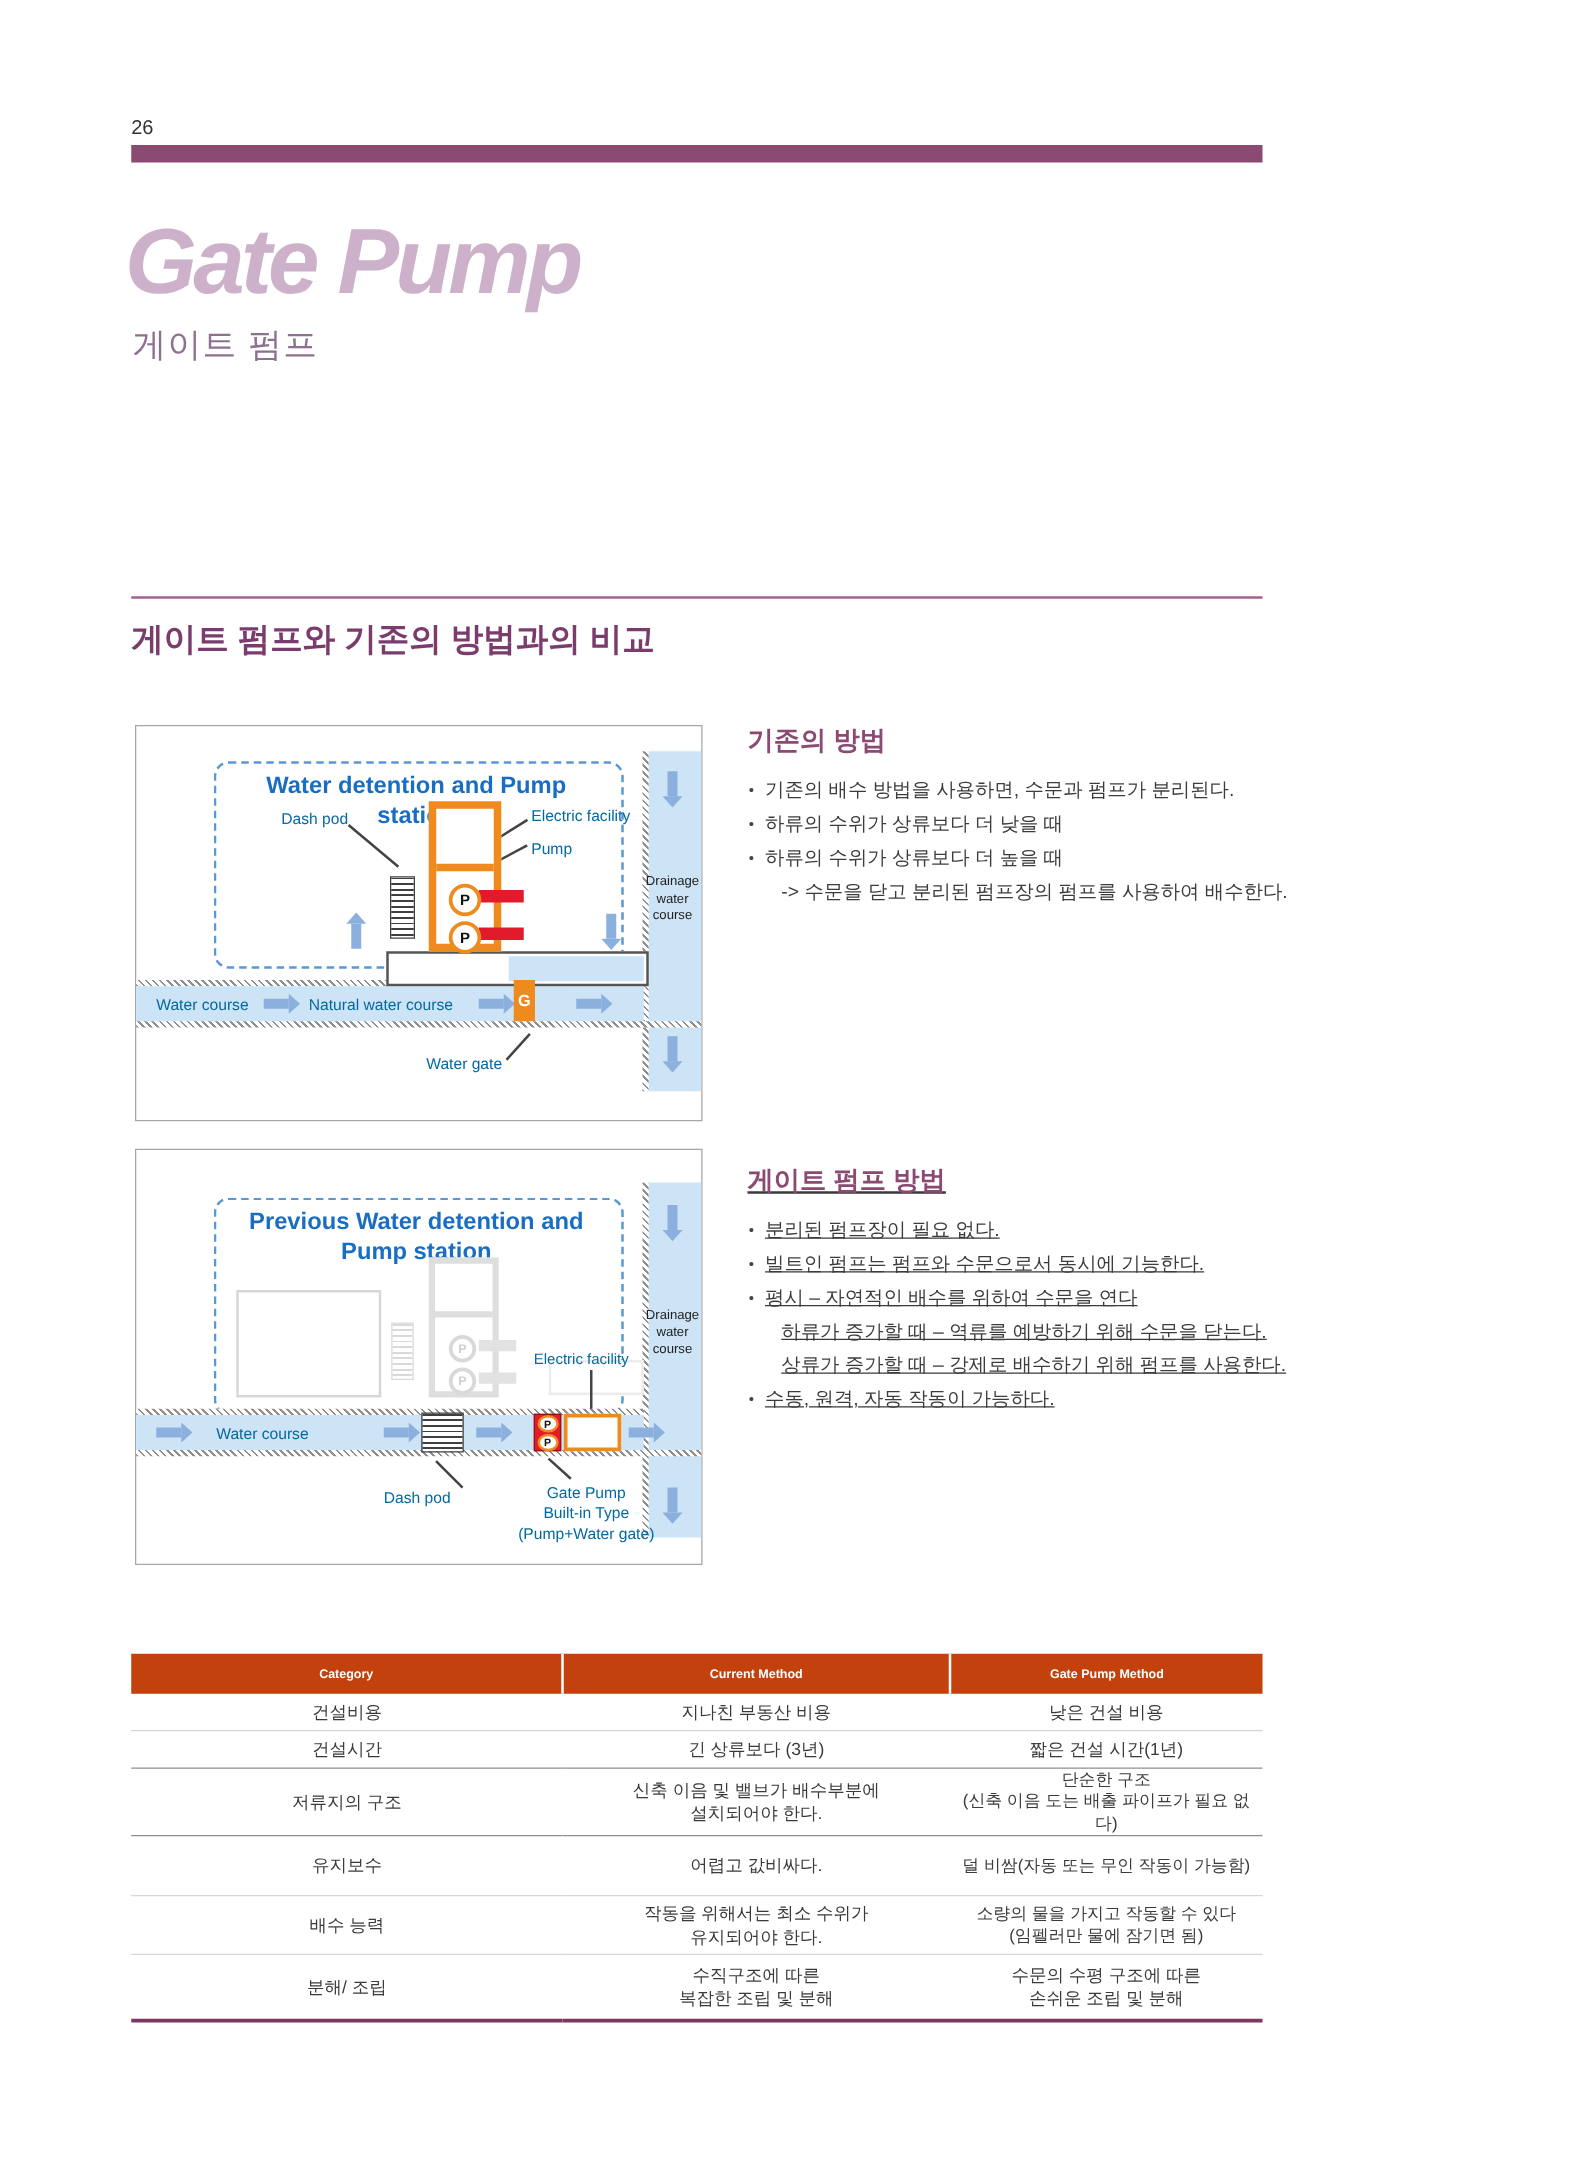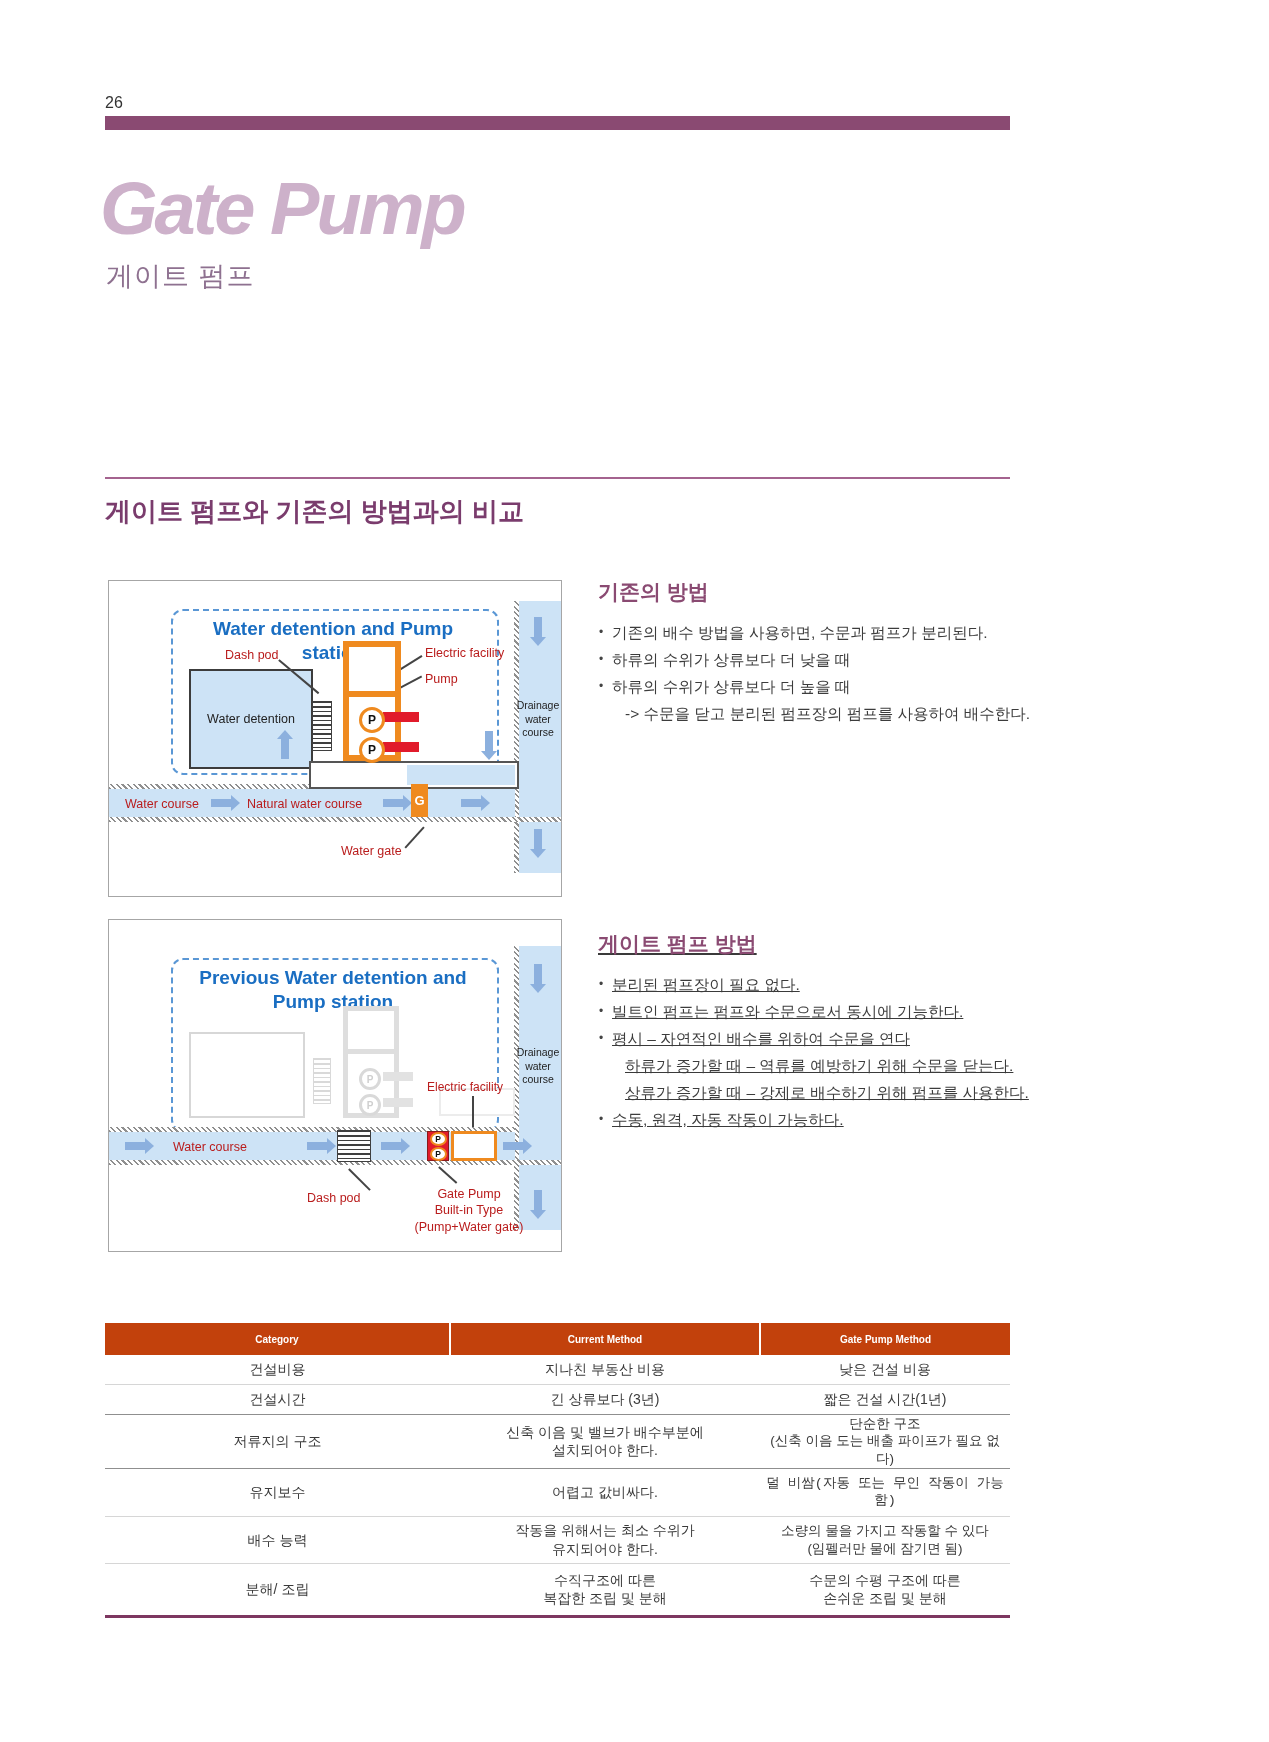--- a/index.html
+++ b/index.html
@@ -16,21 +16,21 @@
   .main-subtitle { font-size:27px; color:#8e7190; letter-spacing:1px; }
   .rule { border-top:2px solid #a4638f; }
   .section-heading { font-size:26px; font-weight:bold; color:#7a3c6d; }
 
   
   .diagram { border:1px solid #a6a6a6; background:#fff; }
   .dashed-box { border:2px dashed #5a97d5; border-radius:12px; }
   .dg-title { font-size:19px; font-weight:bold; color:#1a6ec2; text-align:center; line-height:1.25; }
   .water { background:#cde3f6; }
   .det-box { background:#cde3f6; border:2px solid #3c3c3c; display:flex; align-items:center; justify-content:center; font-size:12.5px; color:#222; }
-  .lbl { font-size:12.5px; color:#b91c1c; line-height:1.3; }
+  .lbl { font-size:12.5px; color:#0369a1; line-height:1.3; }
   .lbl-s { font-size:10.5px; color:#222; line-height:1.3; text-align:center; }
   .pre { white-space:pre-line; }
   .hatch-diag { background:repeating-linear-gradient(45deg,#8f8f8f 0 1.5px,#ffffff 1.5px 4px); }
   .hatch-horiz { background:repeating-linear-gradient(180deg,#3f3f3f 0 1.5px,#ffffff 1.5px 4.5px); border:1px solid #3f3f3f; box-sizing:border-box; }
   .hatch-ghost { background:repeating-linear-gradient(180deg,#d9d9d9 0 1.5px,#ffffff 1.5px 4.5px); border:1px solid #d9d9d9; box-sizing:border-box; }
   .orange-unit { border:6px solid #ef8a1f; background:#fff; box-sizing:border-box; }
   .orange-midbar { position:absolute; left:0; right:0; height:6px; background:#ef8a1f; }
   .ghost-unit { border:5px solid #dedede; background:#fff; box-sizing:border-box; }
   .ghost-midbar { position:absolute; left:0; right:0; height:5px; background:#dedede; }
   .pcircle { width:20px; height:20px; border-radius:50%; background:#fff; border:3px solid #ef8a1f; color:#111;
@@ -89,23 +89,20 @@
     <div class="abs water" style="left:410px; top:20px; width:42px; height:272px;"></div>
     <div class="arr down" style="left:419px; top:42px; width:20px;"></div>
     <div class="arr down" style="left:419px; top:254px; width:20px;"></div>
     <div class="abs lbl-s pre" style="left:406px; top:118px; width:46px;">Drainage
 water
 course</div>
 
     <div class="abs dashed-box" style="left:62px; top:28px; width:324px; height:162px;"></div>
     <div class="abs dg-title" style="left:72px; top:36px; width:304px;">Water detention and Pump station</div>
 
-    <div class="abs det-box" style="left:80px; top:88px; width:120px; height:96px;">
-      <span>Water detention</span>
-    </div>
 
     <div class="abs hatch-horiz" style="left:203px; top:120px; width:20px; height:50px;"></div>
 
     <div class="abs platform" style="left:200px; top:180px; width:210px; height:28px;"></div>
     <div class="abs water" style="left:298px; top:184px; width:108px; height:20px; z-index:1;"></div>
 
     <div class="abs orange-unit" style="left:234px; top:60px; width:58px; height:120px; z-index:2;">
       <div class="orange-midbar" style="top:44px;"></div>
     </div>
     <div class="abs pcircle" style="left:250px; top:126px;">P</div>
@@ -237,21 +234,21 @@
       <tr class="sep-dark" style="height:48px;">
         <td>저류지의 구조</td>
         <td>신축 이음 및 밸브가 배수부분에
 설치되어야 한다.</td>
         <td style="font-size:13.5px;">단순한 구조
 (신축 이음 도는 배출 파이프가 필요 없다)</td>
       </tr>
       <tr class="sep-light" style="height:48px;">
         <td>유지보수</td>
         <td>어렵고 값비싸다.</td>
-        <td style="font-size:13.5px;font-family:Liberation Mono, monospace;">덜 비쌈(자동 또는 무인 작동이 가능함)</td>
+        <td style="font-size:13.5px;">덜 비쌈(자동 또는 무인 작동이 가능함)</td>
       </tr>
       <tr class="sep-light" style="height:47px;">
         <td>배수 능력</td>
         <td>작동을 위해서는 최소 수위가
 유지되어야 한다.</td>
         <td style="font-size:13.5px;">소량의 물을 가지고 작동할 수 있다
 (임펠러만 물에 잠기면 됨)</td>
       </tr>
       <tr class="sep-end" style="height:53px;">
         <td>분해/ 조립</td>

